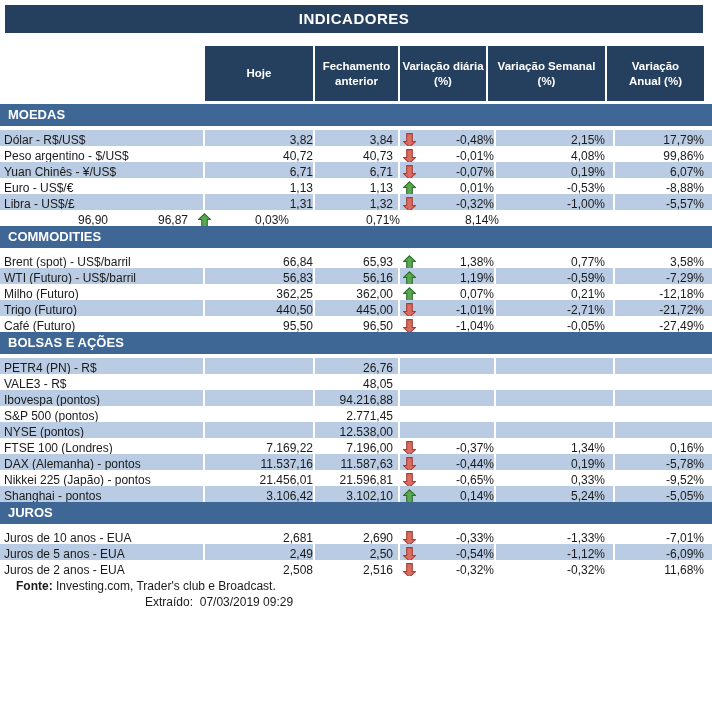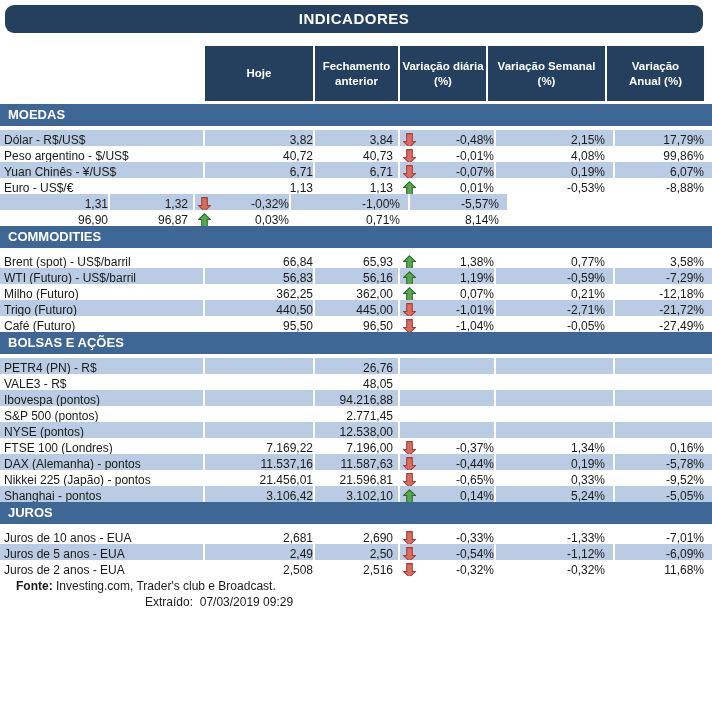--- a/index.html
+++ b/index.html
@@ -11,21 +11,21 @@
   html,body{margin:0;padding:0;}
   body{
     width:712px;height:725px;background:#fff;
     font-family:"Liberation Sans", sans-serif;
     color:var(--text);
     overflow:hidden;
   }
   .title-bar{
     margin:5px 9px 0 5px;height:28px;background:var(--navy);
     color:#fff;text-align:center;line-height:28px;
-    font-weight:bold;font-size:15px;letter-spacing:.5px;border-radius:9px;
+    font-weight:bold;font-size:15px;letter-spacing:.5px;
   }
   .header-row{
     margin-top:13px;margin-left:205px;display:flex;gap:2px;height:55px;
   }
   .hcell{
     background:var(--navy);color:#fff;font-weight:bold;font-size:11.5px;
     display:flex;align-items:center;justify-content:center;
     text-align:center;line-height:1.3;box-sizing:border-box;
   }
   .w-hoje{width:108px}.w-fech{width:83px}.w-diaria{width:86px}
@@ -110,20 +110,21 @@
       <div class="cell c-label">Euro - US$/€</div>
       <div class="cell c-hoje">1,13</div>
       <div class="cell c-fech">1,13</div>
       <div class="cell c-diaria"><svg width="13" height="15" viewBox="0 0 12 14">
           <polygon points="6,0.8 11.4,6 8.6,6 8.6,13.4 3.4,13.4 3.4,6 0.6,6" fill="#57A84F" stroke="#2F6B2B" stroke-width="1"></polygon>
         </svg>0,01%</div>
       <div class="cell c-semanal">-0,53%</div>
       <div class="cell c-anual">-8,88%</div>
     </div>
     <div class="row striped">
+      <div class="cell c-label">Libra - US$/£</div>
       <div class="cell c-hoje">1,31</div>
       <div class="cell c-fech">1,32</div>
       <div class="cell c-diaria"><svg width="13" height="15" viewBox="0 0 12 14">
           <polygon points="6,13.2 0.6,8 3.4,8 3.4,0.6 8.6,0.6 8.6,8 11.4,8" fill="#D96C63" stroke="#A63D33" stroke-width="1"></polygon>
         </svg>-0,32%</div>
       <div class="cell c-semanal">-1,00%</div>
       <div class="cell c-anual">-5,57%</div>
     </div>
     <div class="row">
       <div class="cell c-hoje">96,90</div>

